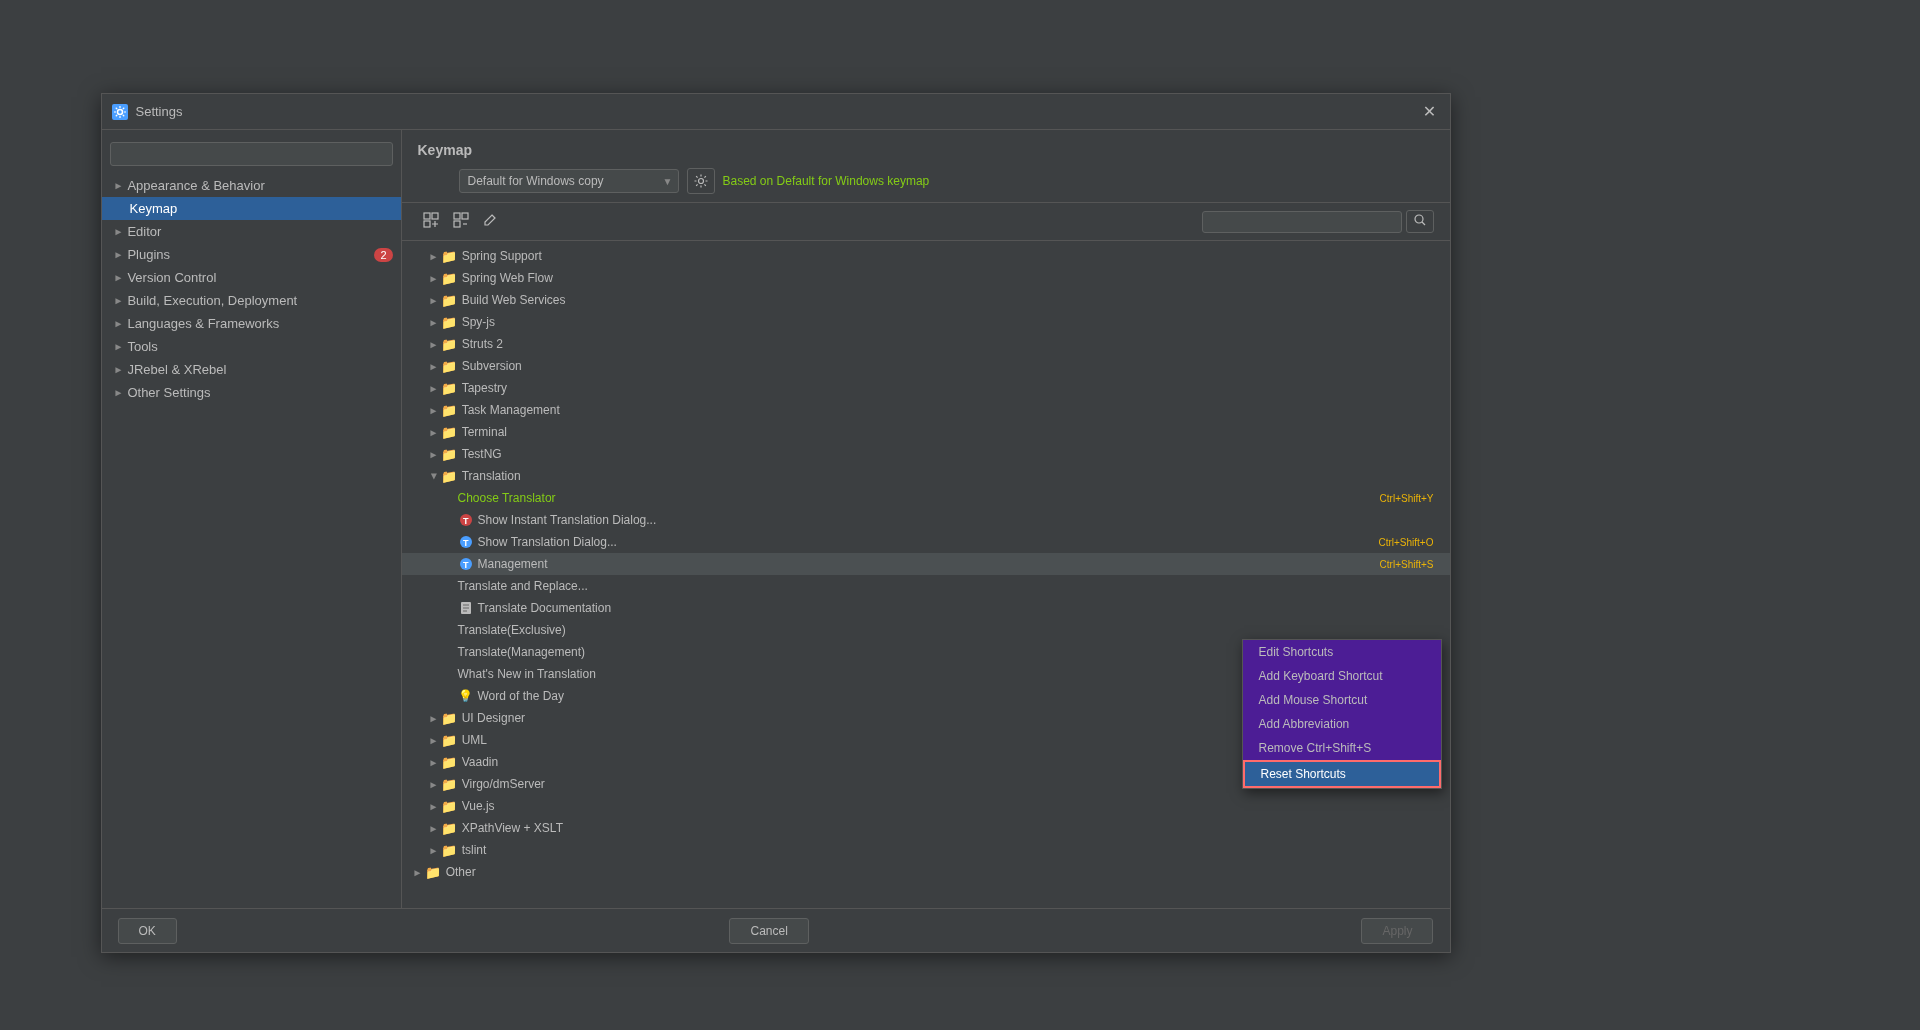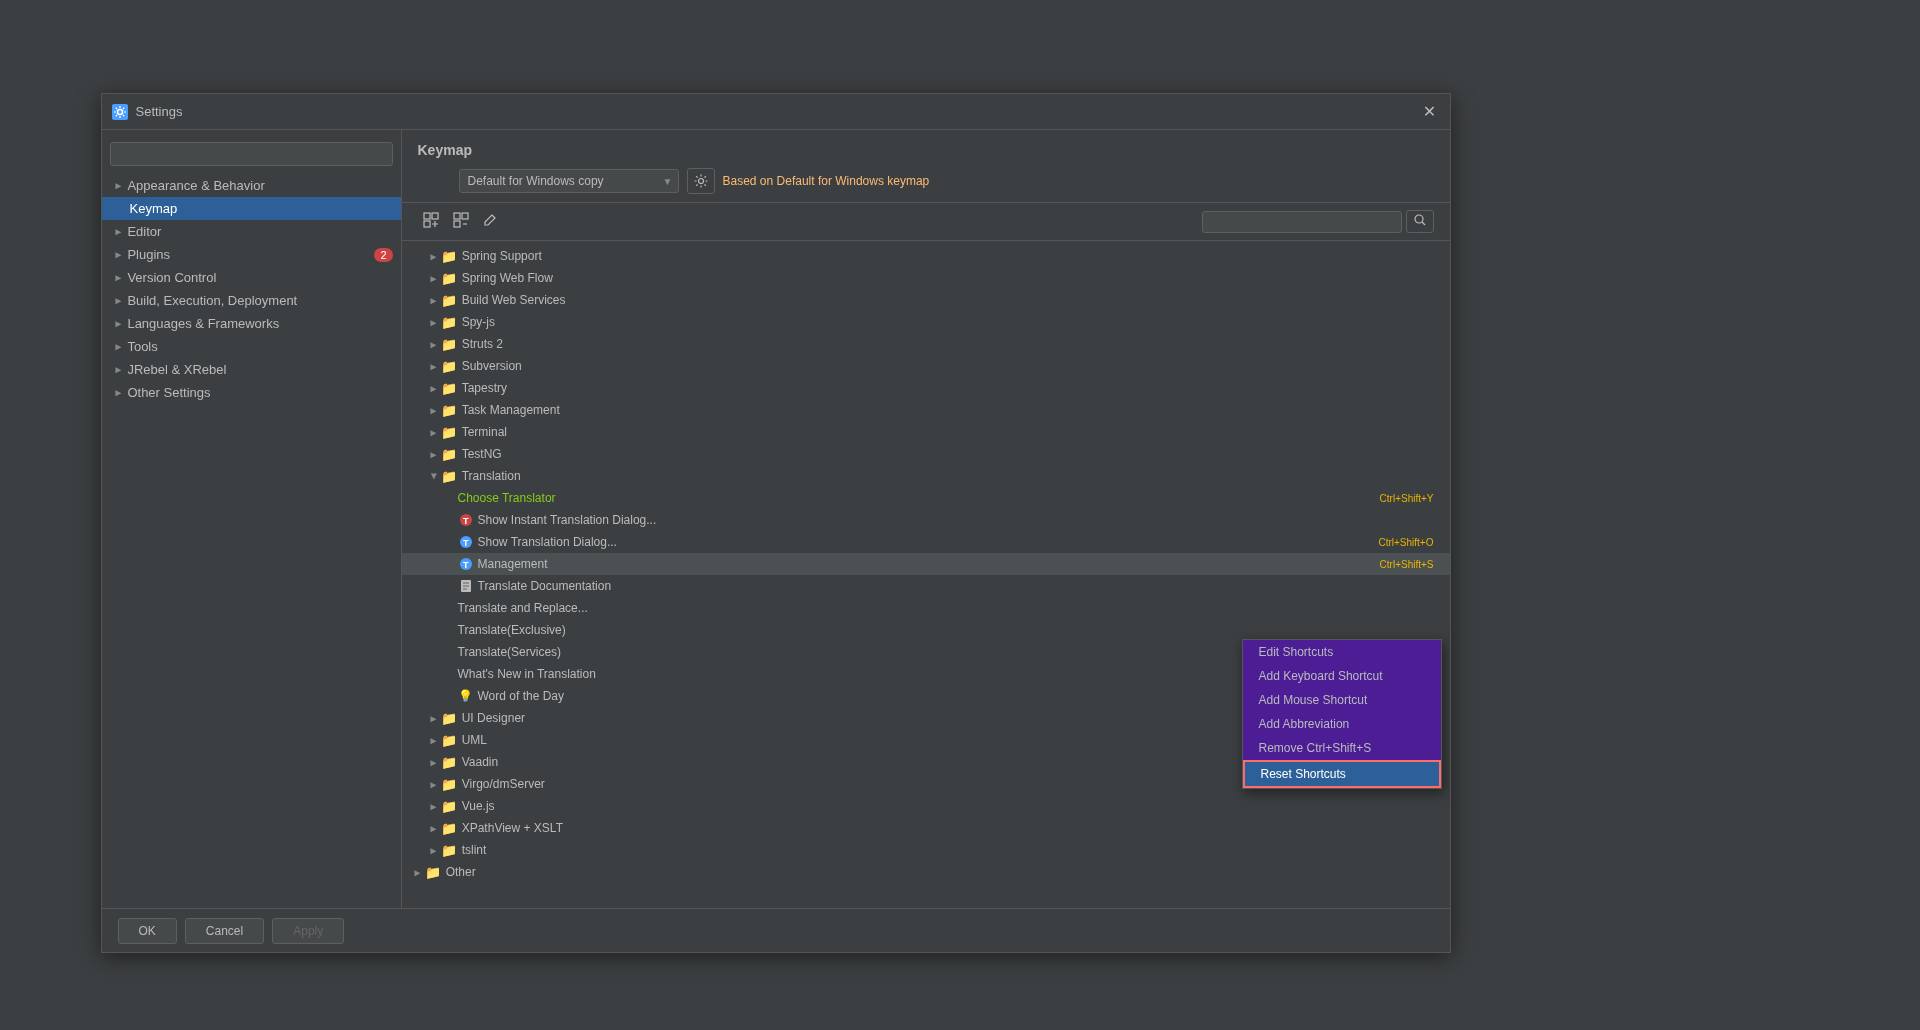--- a/index.html
+++ b/index.html
@@ -122,21 +122,21 @@
       position: absolute; right: 6px; pointer-events: none; color: #888; font-size: 10px;
     }
 
     .gear-btn {
       background: none; border: 1px solid #5e6060; color: #bbb;
       width: 28px; height: 26px; cursor: pointer; border-radius: 3px;
       display: flex; align-items: center; justify-content: center; font-size: 14px;
     }
 
     .keymap-based-text {
-      color: #fdba74; font-size: 12px;
+      color: #84cc16; font-size: 12px;
     }
 
     .toolbar-row {
       display: flex; align-items: center; justify-content: space-between;
       padding: 6px 16px;
       border-bottom: 1px solid #555;
       flex-shrink: 0;
     }
 
     .toolbar-left { display: flex; gap: 4px; }
@@ -211,21 +211,21 @@
     }
     .context-menu-item.active {
       background: #2d6099; color: white;
       border: 2px solid #ff6b6b;
     }
 
     
     .dialog-footer {
       height: 44px; background: #3c3f41;
       border-top: 1px solid #555;
-      display: flex; align-items: center; justify-content: flex-start;
+      display: flex; align-items: center; justify-content: space-between;
       padding: 0 16px; gap: 8px; flex-shrink: 0;
     }
 
     .footer-btn {
       padding: 5px 20px; border-radius: 3px; cursor: pointer;
       font-size: 12px; border: 1px solid #5e6060; background: #45494a;
       color: #bbb;
     }
     .footer-btn.primary {
       background: #45494a; border-color: #5e6060;
@@ -480,44 +480,44 @@
                   <circle cx="7" cy="7" r="6" fill="#4a9eff"></circle>
                   <text x="4" y="11" fill="white" font-size="9" font-weight="bold">T</text>
                 </svg>
             </span>
             <span class="tree-item-label">Management</span>
             <span class="tree-shortcut">Ctrl+Shift+S</span>
           </div>
 
           <div class="tree-item indent-2">
             <span class="tree-chevron" style="visibility:hidden;">►</span>
+            <span class="tree-item-label">Translate and Replace...</span>
+          </div>
+
+          <div class="tree-item indent-2">
+            <span class="tree-chevron" style="visibility:hidden;">►</span>
             <span class="tree-item-icon">
               <svg width="14" height="14" viewBox="0 0 14 14">
                   <rect x="2" y="1" width="10" height="12" fill="#bbb" rx="1"></rect>
                   <line x1="4" y1="4" x2="10" y2="4" stroke="#666" stroke-width="1"></line>
                   <line x1="4" y1="7" x2="10" y2="7" stroke="#666" stroke-width="1"></line>
                   <line x1="4" y1="10" x2="8" y2="10" stroke="#666" stroke-width="1"></line>
                 </svg>
             </span>
             <span class="tree-item-label">Translate Documentation</span>
           </div>
 
           <div class="tree-item indent-2">
             <span class="tree-chevron" style="visibility:hidden;">►</span>
-            <span class="tree-item-label">Translate and Replace...</span>
-          </div>
-
-          <div class="tree-item indent-2">
-            <span class="tree-chevron" style="visibility:hidden;">►</span>
             <span class="tree-item-label">Translate(Exclusive)</span>
           </div>
 
           <div class="tree-item indent-2">
             <span class="tree-chevron" style="visibility:hidden;">►</span>
-            <span class="tree-item-label">Translate(Services)</span>
+            <span class="tree-item-label">Translate(Management)</span>
           </div>
 
           <div class="tree-item indent-2">
             <span class="tree-chevron" style="visibility:hidden;">►</span>
             <span class="tree-item-label">What's New in Translation</span>
           </div>
 
           <div class="tree-item indent-2">
             <span class="tree-chevron" style="visibility:hidden;">►</span>
             <span class="tree-item-icon" style="color:#e8b84b;">💡</span>

